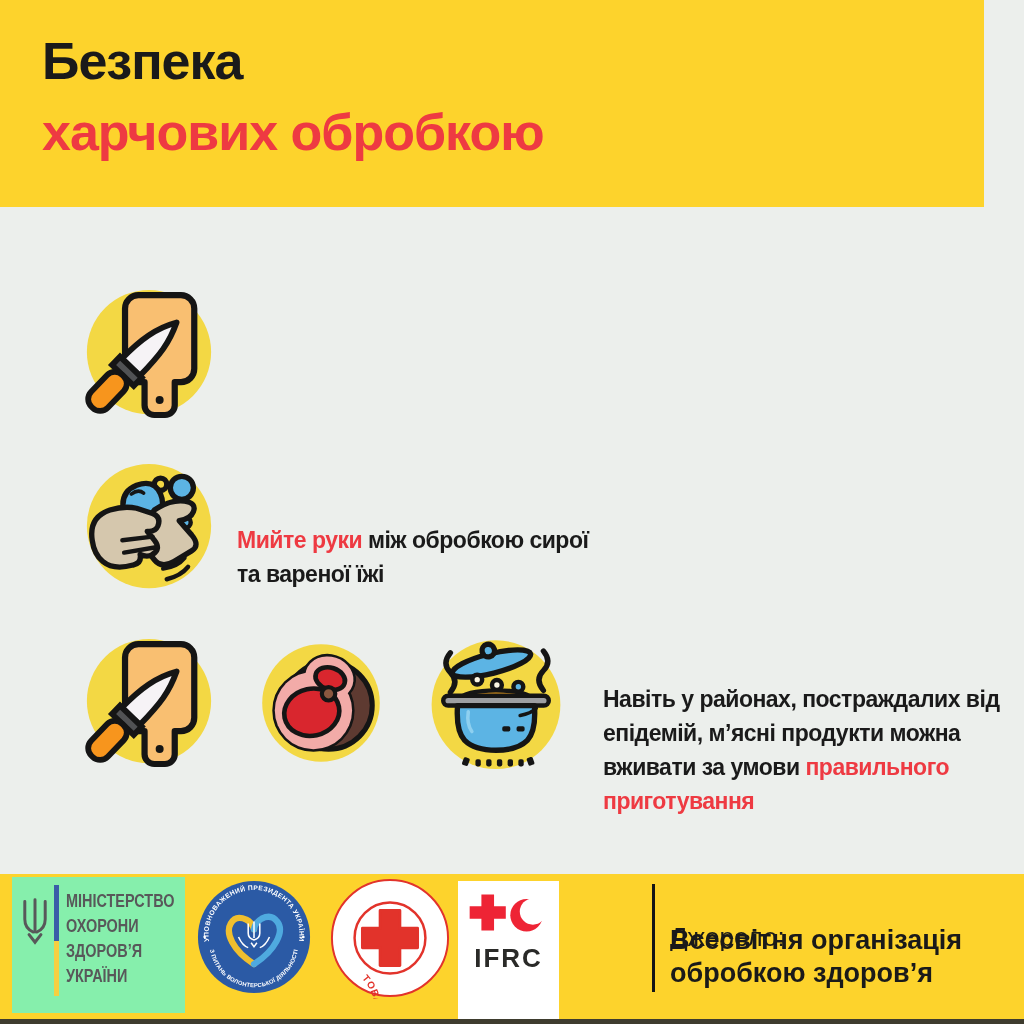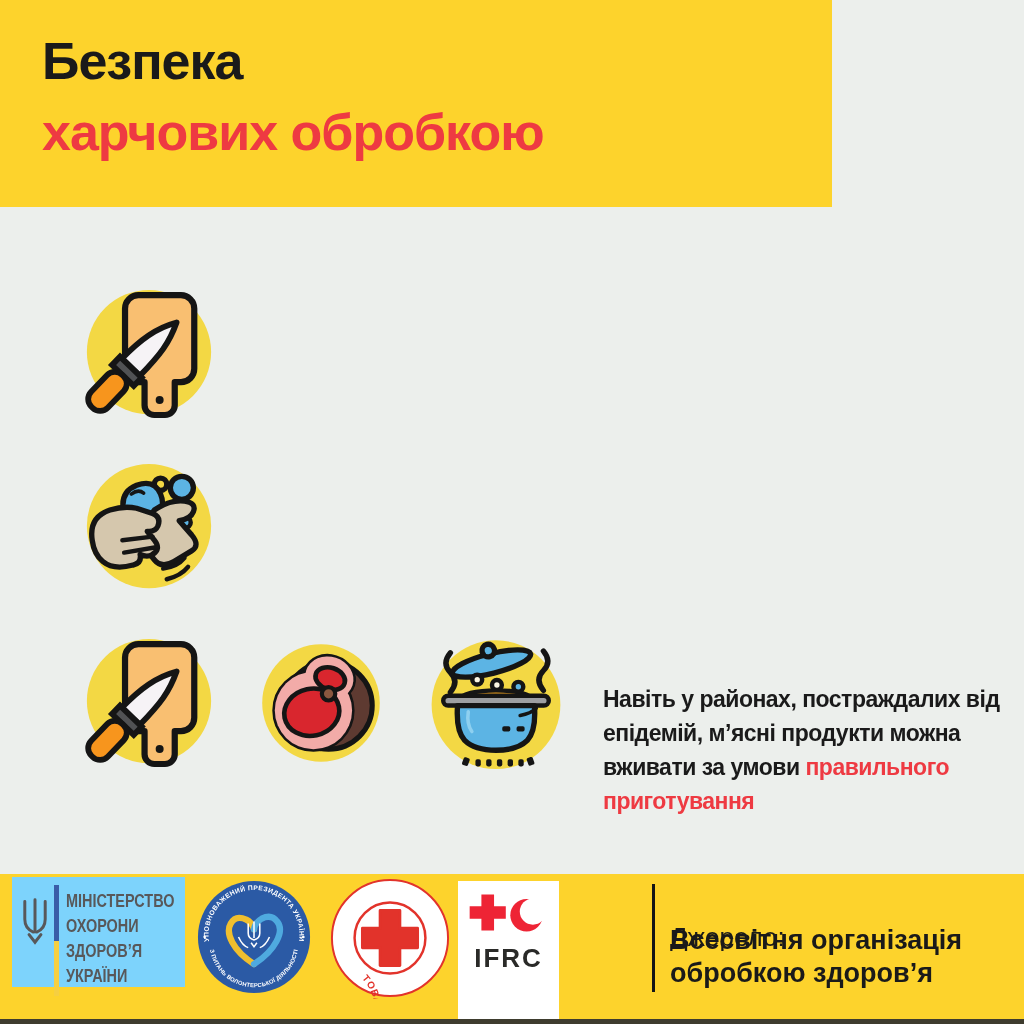--- a/index.html
+++ b/index.html
@@ -3,39 +3,39 @@
 <meta charset="utf-8">
 <style>
   * { margin:0; padding:0; box-sizing:border-box; }
   body { background:#ffffff; font-family:"Liberation Sans", sans-serif; }
   #canvas { position:relative; width:1024px; height:1024px; overflow:hidden; background:#ECEFEC; }
 
   .abs { position:absolute; }
   .pre { white-space:pre-line; }
 
   
-  .header { left:0; top:0; width:832px; height:207px; background:#FDD32C; }
+  .header { left:0; top:0; width:984px; height:207px; background:#FDD32C; }
   .title { left:42px; top:26px; font-size:52px; font-weight:bold; line-height:71px; letter-spacing:-1px; }
   .title .l1 { color:#1A1A1A; }
   .title .l2 { color:#EE3A42; }
 
   
   .content { left:0; top:207px; width:1024px; height:667px; background:#ECEFEC; }
 
   .tip-text { font-size:23px; font-weight:bold; line-height:34px; letter-spacing:-0.5px; color:#1A1A1A; }
   .hl { color:#EE3A42; }
   .tip3-text { }
 
   .icon-box { display:block; }
 
   
   .footer { left:0; top:874px; width:1024px; height:145px; background:#FDD32C; }
   .strip { left:0; top:1019px; width:1024px; height:5px; background:#3E3C2E; }
 
-  .moh-card { left:12px; top:877px; width:173px; height:110px; background:#7dd3fc; }
+  .moh-card { left:12px; top:877px; width:173px; height:136px; background:#86efac; }
   .moh-trident { left:6px; top:12px; width:34px; height:64px; }
   .moh-bar { left:42px; top:8px; width:5px; height:111px;
              background:linear-gradient(#3A5DA8 0 50%, #F6CF41 50% 100%); }
   .moh-name { left:54px; top:11px; font-size:19px; font-weight:bold; line-height:25px;
               color:#58585A; transform:scaleX(0.76); transform-origin:left top; letter-spacing:0; }
 
   .vol-logo { left:196px; top:879px; width:116px; height:116px; }
   .rc-logo  { left:329px; top:877px; width:122px; height:122px; }
 
   .ifrc-card { left:458px; top:881px; width:101px; height:142px; background:#ffffff; }
@@ -81,20 +81,24 @@
     <path d="M52 66 q-6 -24 14 -32 q20 -7 27 10 q6 14 -4 26 l-26 4 z" fill="#5CB4E4" stroke="#151515" stroke-width="6" stroke-linejoin="round"></path>
     <path d="M60 44 q8 -6 14 -1" fill="none" stroke="#151515" stroke-width="4" stroke-linecap="round"></path>
     <path d="M86 62 q18 -12 34 -10 q14 2 10 12 q-3 8 -16 10 l14 16 q10 12 0 18 l-20 12 q-14 8 -22 -2 l-22 -28 z" fill="#D5C7AD" stroke="#151515" stroke-width="6" stroke-linejoin="round"></path>
     <path d="M96 128 q16 -2 24 -12" fill="none" stroke="#151515" stroke-width="5" stroke-linecap="round"></path>
     <path d="M100 140 q16 -4 24 -14" fill="none" stroke="#151515" stroke-width="5" stroke-linecap="round"></path>
     <path d="M16 96 q-4 -26 20 -34 q16 -5 30 -2 l18 6 q10 4 6 14 q-3 7 -12 6 l8 10 q8 10 -2 16 q-6 4 -14 0 q2 10 -8 12 q-22 6 -34 -4 q-10 -8 -12 -24 z" fill="#D5C7AD" stroke="#151515" stroke-width="6" stroke-linejoin="round"></path>
     <path d="M50 96 l34 -4" stroke="#151515" stroke-width="5" stroke-linecap="round"></path>
     <path d="M52 110 l36 -6" stroke="#151515" stroke-width="5" stroke-linecap="round"></path>
   </svg>
 
+  <div class="abs tip-text pre" style="left:237px; top:489px;">
+    <span class="hl">Мийте руки</span><span> між обробкою сирої
+та вареної їжі</span>
+  </div>
 
   <svg class="abs icon-box" style="left:78px; top:630px;" width="142" height="142" viewBox="0 0 160 160">
     <circle cx="80" cy="80" r="70" fill="#F3D844"></circle>
     <path d="M68 16 h48 a15 15 0 0 1 15 15 v68 a15 15 0 0 1 -15 15 h-7 v26 a11 11 0 0 1 -11 11 h-12 a11 11 0 0 1 -11 -11 v-26 h-7 a15 15 0 0 1 -15 -15 v-68 a15 15 0 0 1 15 -15 z" fill="#F9BF71" stroke="#151515" stroke-width="7" stroke-linejoin="round"></path>
     <circle cx="92" cy="134" r="4.5" fill="#151515"></circle>
     <g transform="translate(-24 4) rotate(44 78 96)">
       <path d="M82 18 C 70 38 66 60 66 90 L 94 90 C 94 56 92 40 82 18 Z" fill="#F6F3F6" stroke="#151515" stroke-width="6.5" stroke-linejoin="round"></path>
       <rect x="63" y="90" width="34" height="13" fill="#515254" stroke="#151515" stroke-width="6.5"></rect>
       <rect x="67" y="103" width="26" height="50" rx="12" fill="#F7951D" stroke="#151515" stroke-width="6.5"></rect>
     </g>

